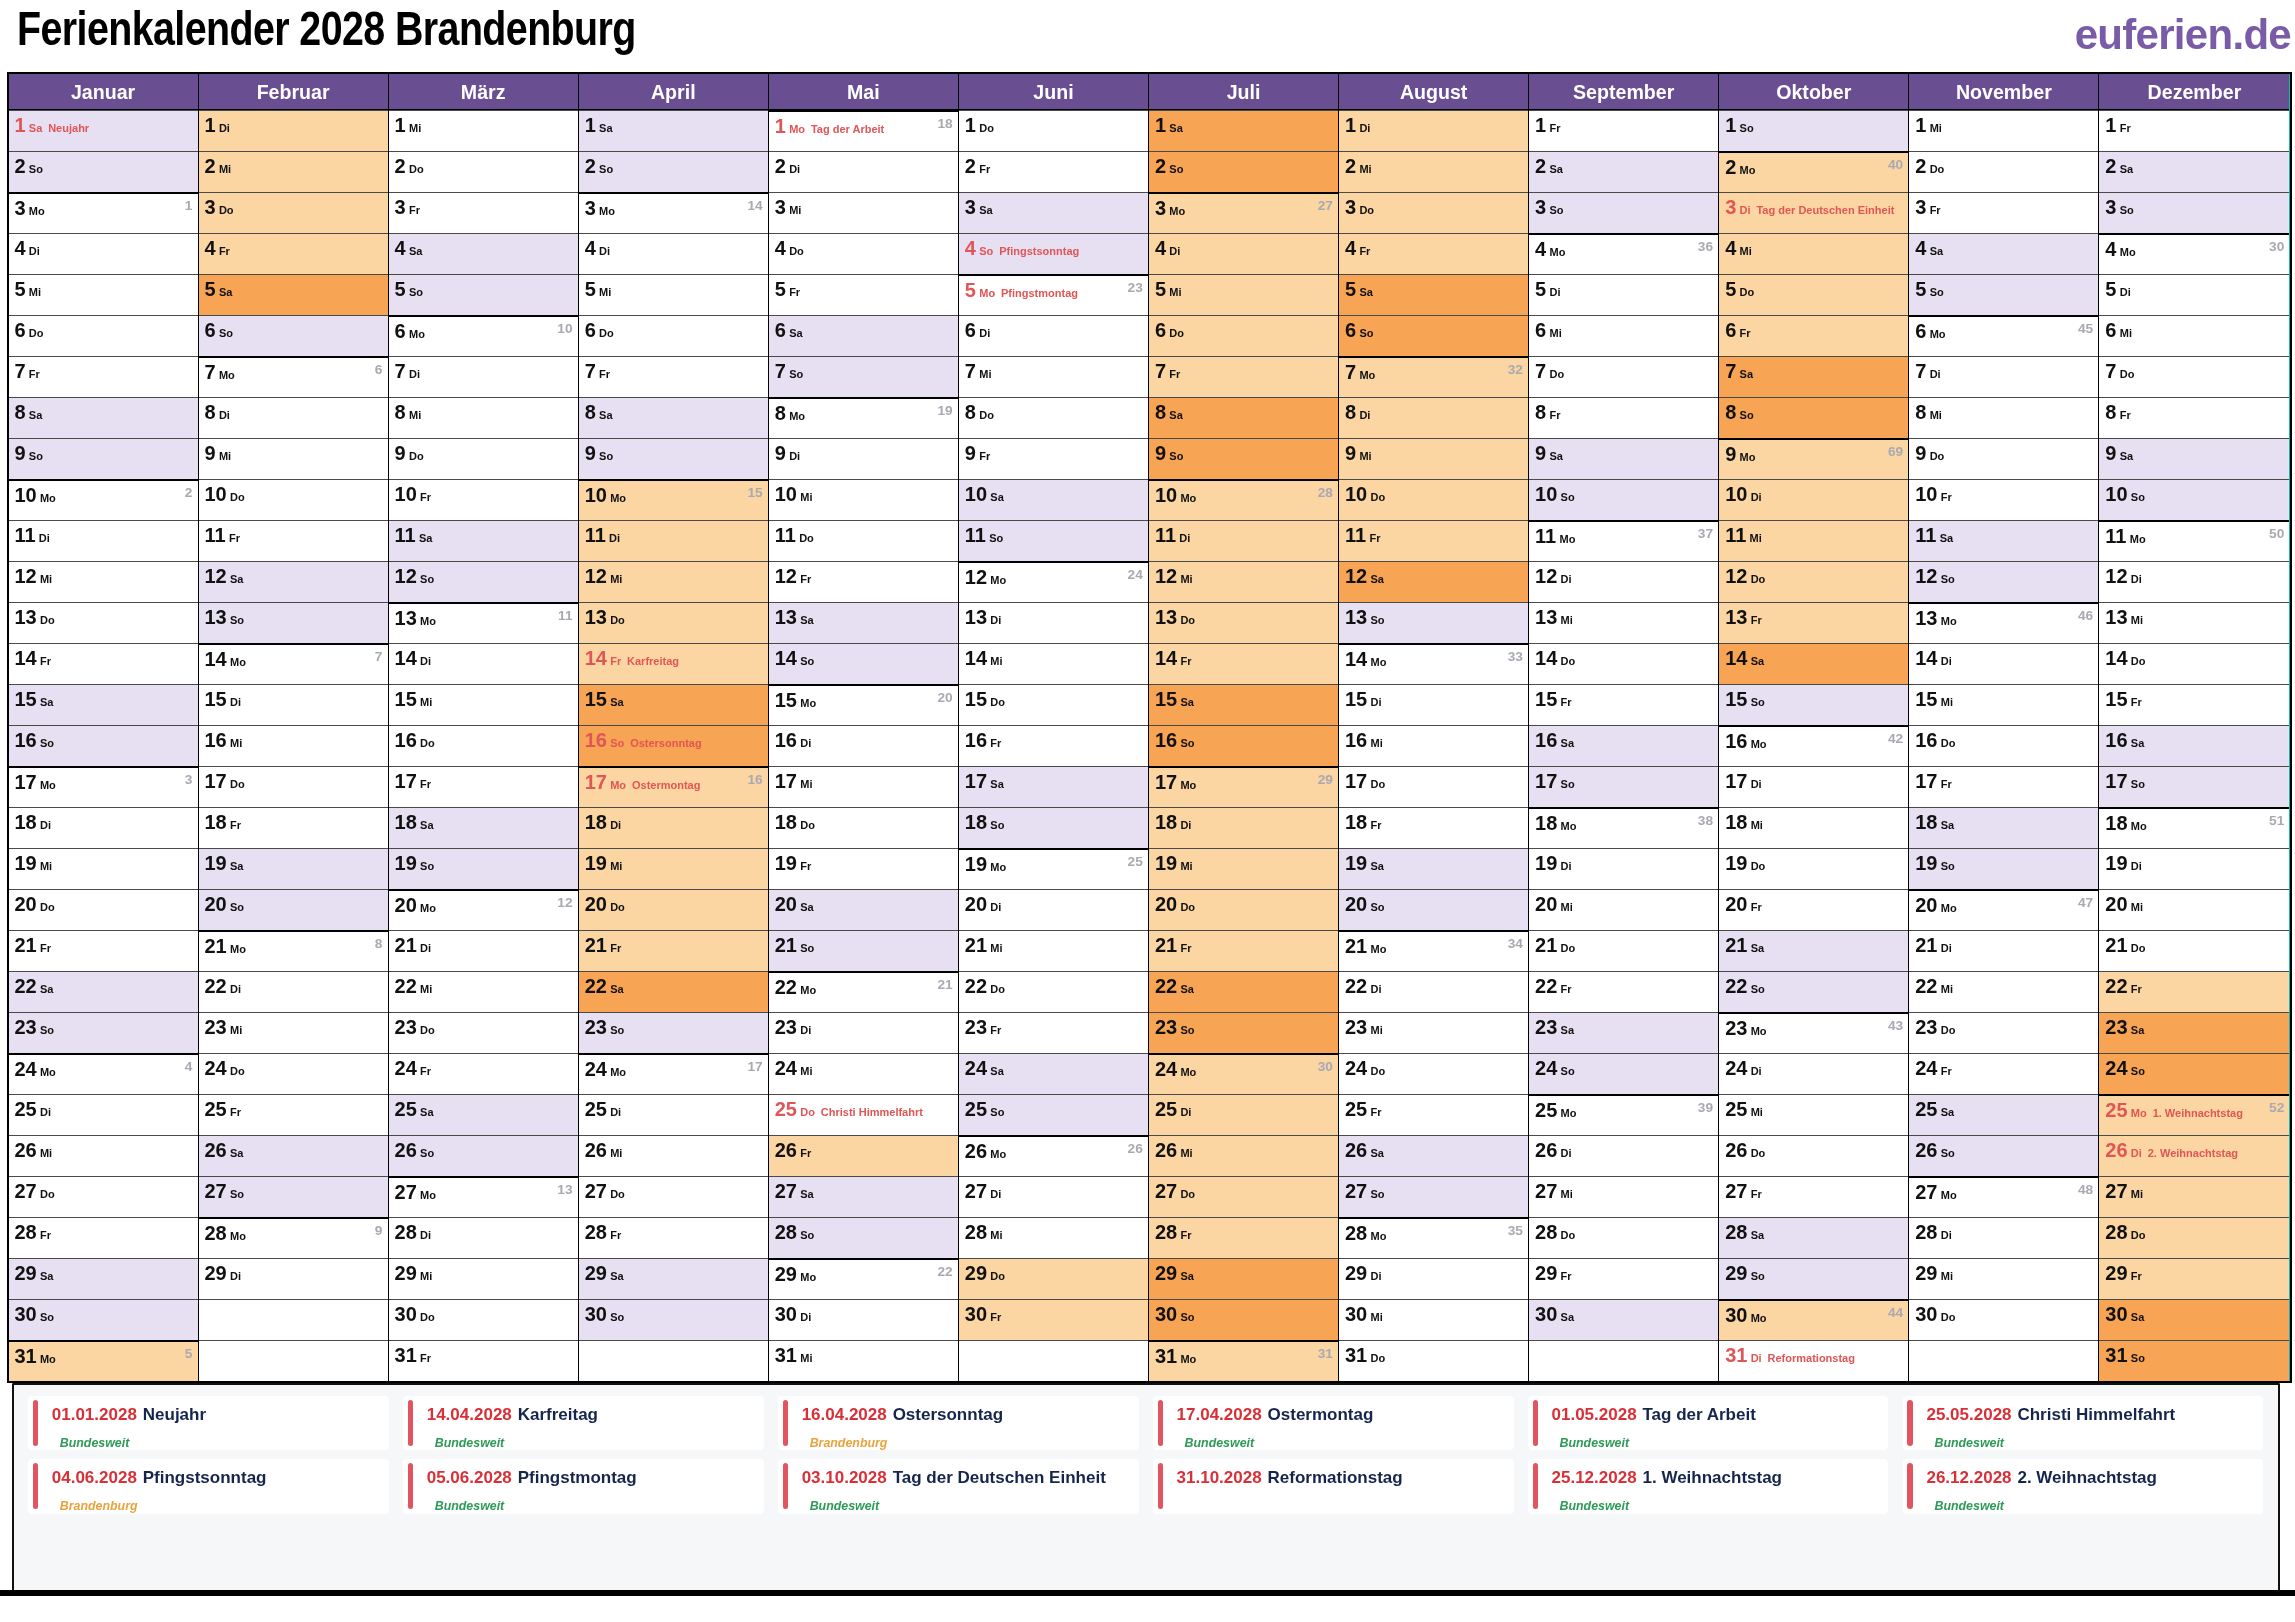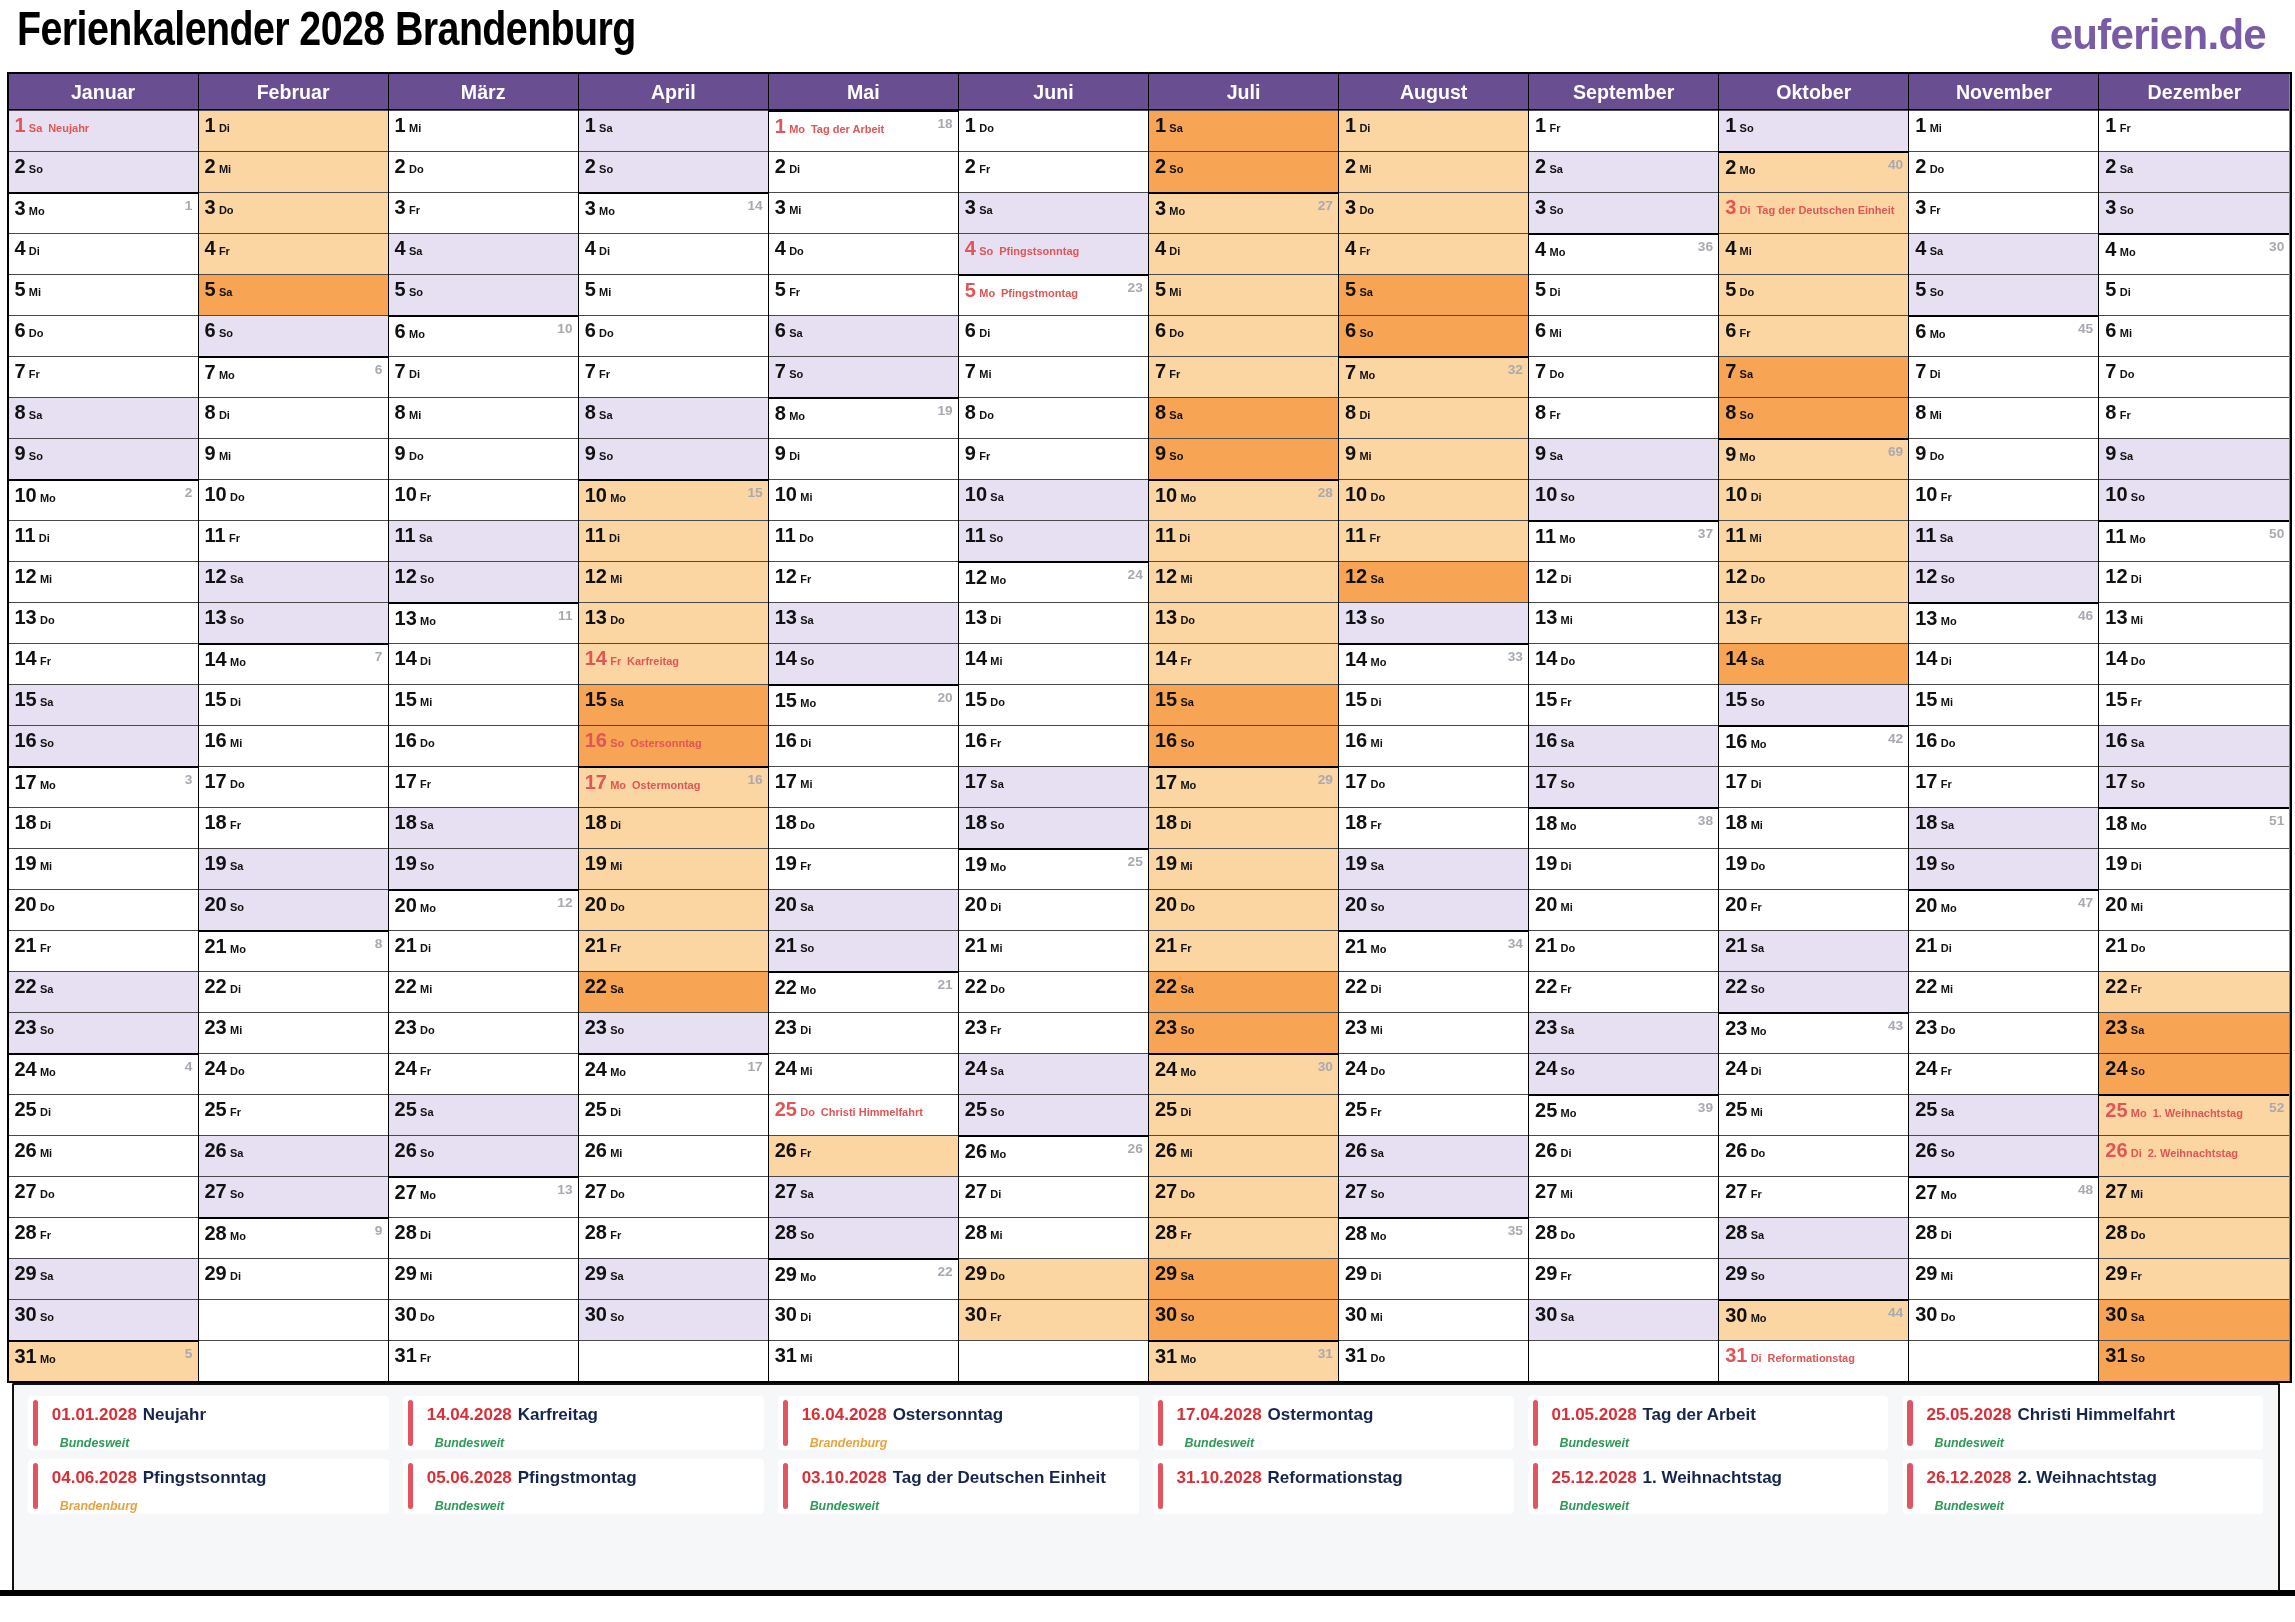--- a/index.html
+++ b/index.html
@@ -2,21 +2,21 @@
 <html style="--c-header: #6a4e92; --c-logo: #7a5ba8; --c-weekend: #e6e0f2; --c-ferien: #fcd6a2; --c-ferien-weekend: #f8a455; --c-holiday: #e05555; --c-week: #a9a9b2; --c-ldate: #d92f36; --c-lname: #16254c; --c-bar: #e25560; --c-green: #2e9a57; --c-orange: #e8a33d;font-size:10.5px"><head>
 <meta charset="utf-8">
 <style>
   html,body{margin:0;padding:0;background:#fff;}
   .page{position:relative;width:2295px;height:1596px;background:#fff;overflow:hidden;
         font-family:"Liberation Sans","DejaVu Sans",sans-serif;}
 
   
   .page-title{position:absolute;left:17px;top:1.3px;margin:0;font-size:48px;font-weight:bold;color:#000;
               transform:scaleX(.82);transform-origin:left center;white-space:nowrap;letter-spacing:-0.7px;}
-  .site-logo{position:absolute;right:29px;top:10.5px;font-size:42px;font-weight:bold;
+  .site-logo{position:absolute;right:4px;top:10.5px;font-size:42px;font-weight:bold;
              color:var(--c-logo,#7a5ba8);letter-spacing:-0.7px;}
 
   
   .calendar{position:absolute;left:6.5px;top:72px;width:2281px;display:grid;
             grid-template-columns:repeat(12,1fr);border:2px solid #000;background:#14b8a6;}
   .month{display:grid;grid-template-rows:36px repeat(31,41px);border-right:1.3px solid #000;}
   .month:last-child{border-right:none;}
   .month-header{background:var(--c-header,#6a4e92);color:#fff;font-size:19.6px;font-weight:bold;
                 text-align:center;line-height:36px;border-bottom:1.3px solid #000;}
   .day{position:relative;border-top:0.7px solid #4a4a4a;padding:3.3px 5.2px 0 5.9px;box-sizing:border-box;

